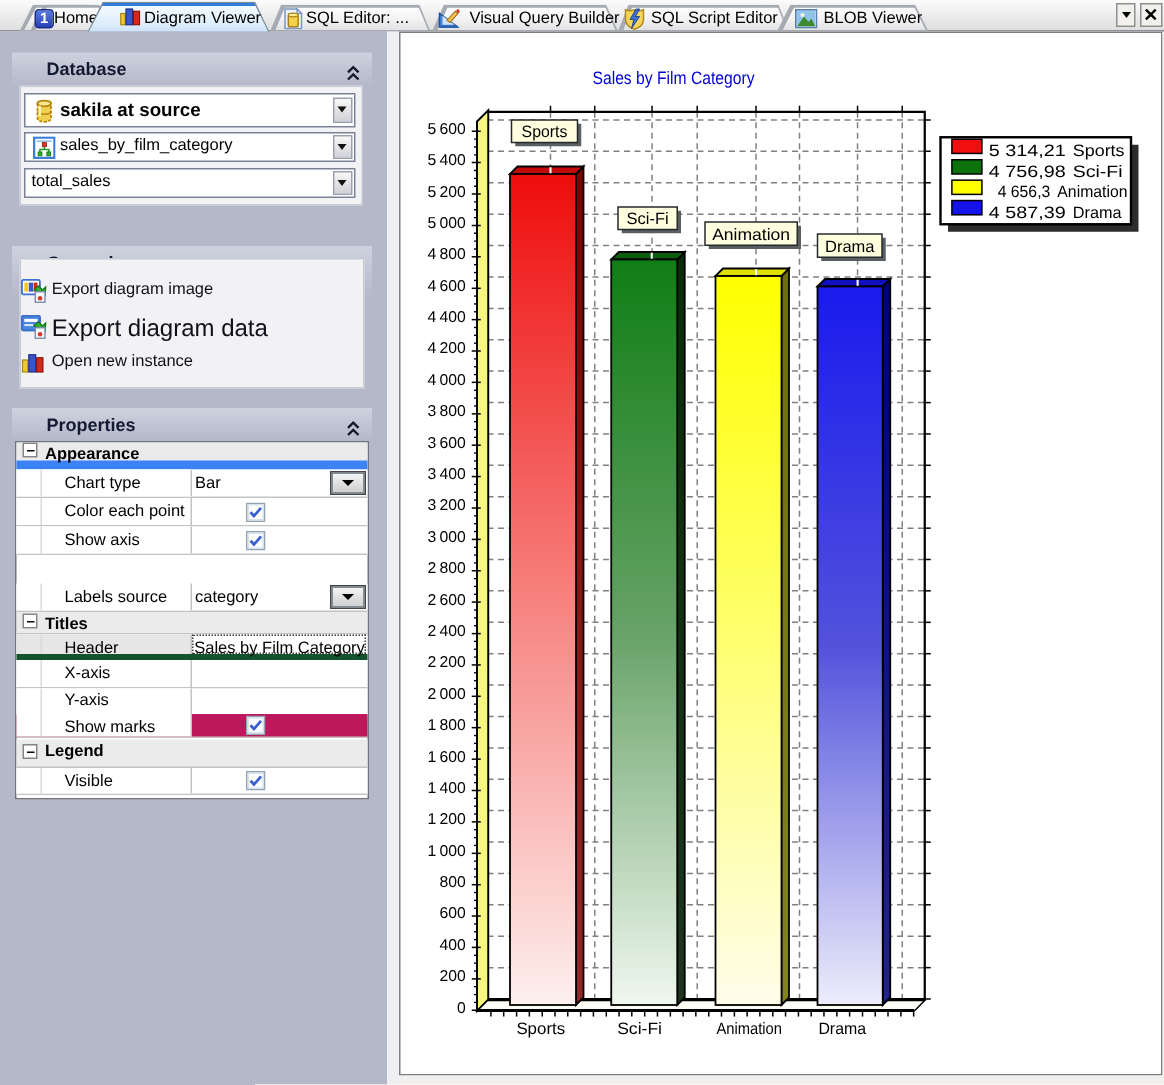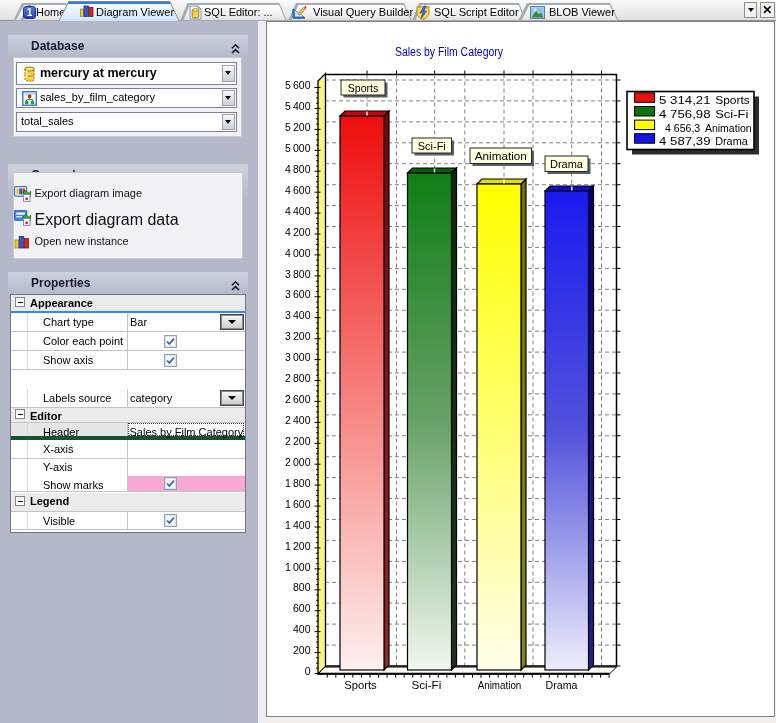--- a/index.html
+++ b/index.html
@@ -101,21 +101,21 @@
 </svg>
   </div>
 <div class="abs" style="left:13px;top:57px;width:229px;height:80px;background:#f2f2f5;border:1px solid #c6c9d4"></div>
 <div class="abs" style="left:16px;top:62px;width:221px;height:22.5px;background:#fff;border:1px solid #7b8298">
     <svg class="abs" style="left:5px;top:3px" width="15" height="16" viewBox="0 0 15 16">
 <path d="M3 3v10c0 1.2 2 2.2 4.5 2.2S12 14.2 12 13V3z" fill="#f0d050" stroke="#b8860b" stroke-width="1.2" stroke-dasharray="2 1"></path>
 <path d="M3 8.2c0 1.2 2 2 4.5 2s4.5-.8 4.5-2" fill="none" stroke="#b8860b" stroke-width="1"></path>
 <ellipse cx="7.5" cy="3" rx="4.5" ry="1.9" fill="#f8e690" stroke="#b8860b" stroke-width="1.2"></ellipse>
 <path d="M4.5 4.5v7" stroke="#fdf4c0" stroke-width="1.6"></path>
 </svg>
-    <div class="abs" style="left:23px;top:3px;font-size:12.5px;font-weight:bold;white-space:nowrap">mercury at mercury</div>
+    <div class="abs" style="left:23px;top:3px;font-size:12.5px;font-weight:bold;white-space:nowrap">sakila at source</div>
     <div class="abs" style="right:1.5px;top:1.5px;bottom:1.5px;width:13px;background:linear-gradient(180deg,#f8f8f8,#d0d0d6);border:1px solid #9aa0ae">
       <div class="abs" style="left:2.5px;top:50%;margin-top:-2px;width:0;height:0;border-left:3.5px solid transparent;border-right:3.5px solid transparent;border-top:4px solid #111"></div>
     </div>
   </div>
 <div class="abs" style="left:16px;top:87.5px;width:221px;height:20.5px;background:#fff;border:1px solid #7b8298">
     <svg class="abs" style="left:5px;top:2px" width="15" height="15" viewBox="0 0 15 15">
 <rect x="0.7" y="0.7" width="13.6" height="13.6" fill="#fff" stroke="#3d7edb" stroke-width="1.6"></rect>
 <rect x="2.5" y="2.5" width="10" height="1.2" fill="#9ec2ea"></rect>
 <rect x="6.2" y="4" width="2.8" height="2.8" fill="#e03020" stroke="#8a140c" stroke-width="0.5"></rect>
 <path d="M7.6 7v1.6M4.6 10.5V8.6h6v1.9" fill="none" stroke="#1f9a1f" stroke-width="1"></path>
@@ -166,21 +166,21 @@
     <div class="abs" style="left:0;top:0">
       <svg class="abs" width="16" height="16" viewBox="0 0 16 16">
 <rect x="1" y="6" width="3.6" height="8" fill="#f0c928" stroke="#a8881a" stroke-width="0.8"></rect>
 <rect x="5.2" y="2.5" width="4.6" height="11.5" fill="#3a55c8" stroke="#1d2f8a" stroke-width="0.8"></rect>
 <rect x="10.4" y="4.5" width="4.2" height="9.5" fill="#d42a1d" stroke="#8a140c" stroke-width="0.8"></rect>
 </svg>
     </div>
     <div class="abs" style="left:20.5px;top:1.5px;font-size:11px;color:#10101a;white-space:nowrap">Open new instance</div>
   </div>
 <div class="abs" style="left:10px;top:294px;width:236px;height:239px;background:#fff;border:1px solid #70757d">
-    <div class="abs" style="left:0;top:0px;width:234px;height:18px;border-bottom:2px solid #3b82f6;background:#ebebeb">
+    <div class="abs" style="left:0;top:0px;width:234px;height:18px;border-bottom:6px solid #3b82f6;background:#ebebeb">
       <div class="abs" style="left:4px;top:50%;margin-top:-6px;width:10px;height:10px;background:#fff;border:1px solid #848484">
         <div class="abs" style="left:1.5px;top:3.5px;width:5px;height:1.2px;background:#000"></div>
       </div>
       <div class="abs" style="left:19px;top:2px;font-size:11px;font-weight:bold;white-space:nowrap">Appearance</div>
     </div>
     <div class="abs" style="left:0;top:18px;width:234px;height:19px;border-bottom:1px solid #c3c3c3;background:#fff">
       <div class="abs" style="left:0;top:0;width:117px;height:100%;background:#fff;border-right:1px solid #c3c3c3"></div>
       <div class="abs" style="left:16px;top:0;width:0.5px;height:100%;background:#d9d9d9"></div>
       <div class="abs" style="left:32px;top:2.5px;font-size:11px;white-space:nowrap">Chart type</div>
       <div class="abs" style="left:119px;top:2.5px;font-size:11px;white-space:nowrap">Bar</div>
@@ -218,40 +218,40 @@
       <div class="abs" style="left:32px;top:2.5px;font-size:11px;white-space:nowrap">Labels source</div>
       <div class="abs" style="left:119px;top:2.5px;font-size:11px;white-space:nowrap">category</div>
       <div class="abs" style="left:210px;top:1.5px;width:22px;height:14.5px;background:linear-gradient(180deg,#f4f4f4,#cfcfcf);border:1px solid #858c96;outline:1px solid #40464e;outline-offset:0px">
         <div class="abs" style="left:50%;top:50%;margin:-2px 0 0 -4px;width:0;height:0;border-left:4px solid transparent;border-right:4px solid transparent;border-top:4.5px solid #000"></div>
       </div>
     </div>
     <div class="abs" style="left:0;top:113px;width:234px;height:15px;border-bottom:1px solid #c3c3c3;background:#ebebeb">
       <div class="abs" style="left:4px;top:50%;margin-top:-6px;width:10px;height:10px;background:#fff;border:1px solid #848484">
         <div class="abs" style="left:1.5px;top:3.5px;width:5px;height:1.2px;background:#000"></div>
       </div>
-      <div class="abs" style="left:19px;top:2px;font-size:11px;font-weight:bold;white-space:nowrap">Editor</div>
+      <div class="abs" style="left:19px;top:2px;font-size:11px;font-weight:bold;white-space:nowrap">Titles</div>
     </div>
     <div class="abs" style="left:0;top:128px;width:234px;height:17px;border-bottom:4px solid #14532d;background:#fff">
       <div class="abs" style="left:0;top:0;width:117px;height:100%;background:#e6e6e6;border-right:1px solid #c3c3c3"></div>
       <div class="abs" style="left:16px;top:0;width:0.5px;height:100%;background:#d9d9d9"></div>
       <div class="abs" style="left:32px;top:2.5px;font-size:11px;white-space:nowrap">Header</div>
       <div class="abs" style="left:117px;top:0;width:116px;height:100%;border:1px dotted #404040"></div>
       <div class="abs" style="left:118.5px;top:2.5px;font-size:11px;white-space:nowrap">Sales by Film Category</div>
     </div>
     <div class="abs" style="left:0;top:145px;width:234px;height:18.5px;border-bottom:1px solid #c3c3c3;background:#fff">
       <div class="abs" style="left:0;top:0;width:117px;height:100%;background:#fff;border-right:1px solid #c3c3c3"></div>
       <div class="abs" style="left:16px;top:0;width:0.5px;height:100%;background:#d9d9d9"></div>
       <div class="abs" style="left:32px;top:2.5px;font-size:11px;white-space:nowrap">X-axis</div>
     </div>
     <div class="abs" style="left:0;top:163.5px;width:234px;height:19px;border-bottom:1px solid #c3c3c3;background:#fff">
       <div class="abs" style="left:0;top:0;width:117px;height:100%;background:#fff;border-right:1px solid #c3c3c3"></div>
       <div class="abs" style="left:16px;top:0;width:0.5px;height:100%;background:#d9d9d9"></div>
       <div class="abs" style="left:32px;top:2.5px;font-size:11px;white-space:nowrap">Y-axis</div>
     </div>
-    <div class="abs" style="left:0;top:181px;width:234px;height:15.5px;border-bottom:1px solid #c3c3c3;background:#f9a8d4">
+    <div class="abs" style="left:0;top:181px;width:234px;height:15.5px;border-bottom:1px solid #c3c3c3;background:#be185d">
       <div class="abs" style="left:0;top:0;width:117px;height:100%;background:#fff;border-right:1px solid #c3c3c3"></div>
       <div class="abs" style="left:16px;top:0;width:0.5px;height:100%;background:#d9d9d9"></div>
       <div class="abs" style="left:32px;top:2.5px;font-size:11px;white-space:nowrap">Show marks</div>
       <div class="abs" style="left:153px;top:50%;margin-top:-6.5px;width:13px;height:13px">
         <svg width="13" height="13" viewBox="0 0 13 13" style="position:absolute;left:0;top:0">
           <rect x="0.5" y="0.5" width="12" height="12" fill="#fdfdfd" stroke="#93a3b3"></rect>
           <rect x="1.5" y="1.5" width="10" height="10" fill="none" stroke="#d7e2ec"></rect>
           <path d="M3 6.5L5.3 9L10 3.6" fill="none" stroke="#3a5fcd" stroke-width="1.8"></path>
         </svg>
       </div>

